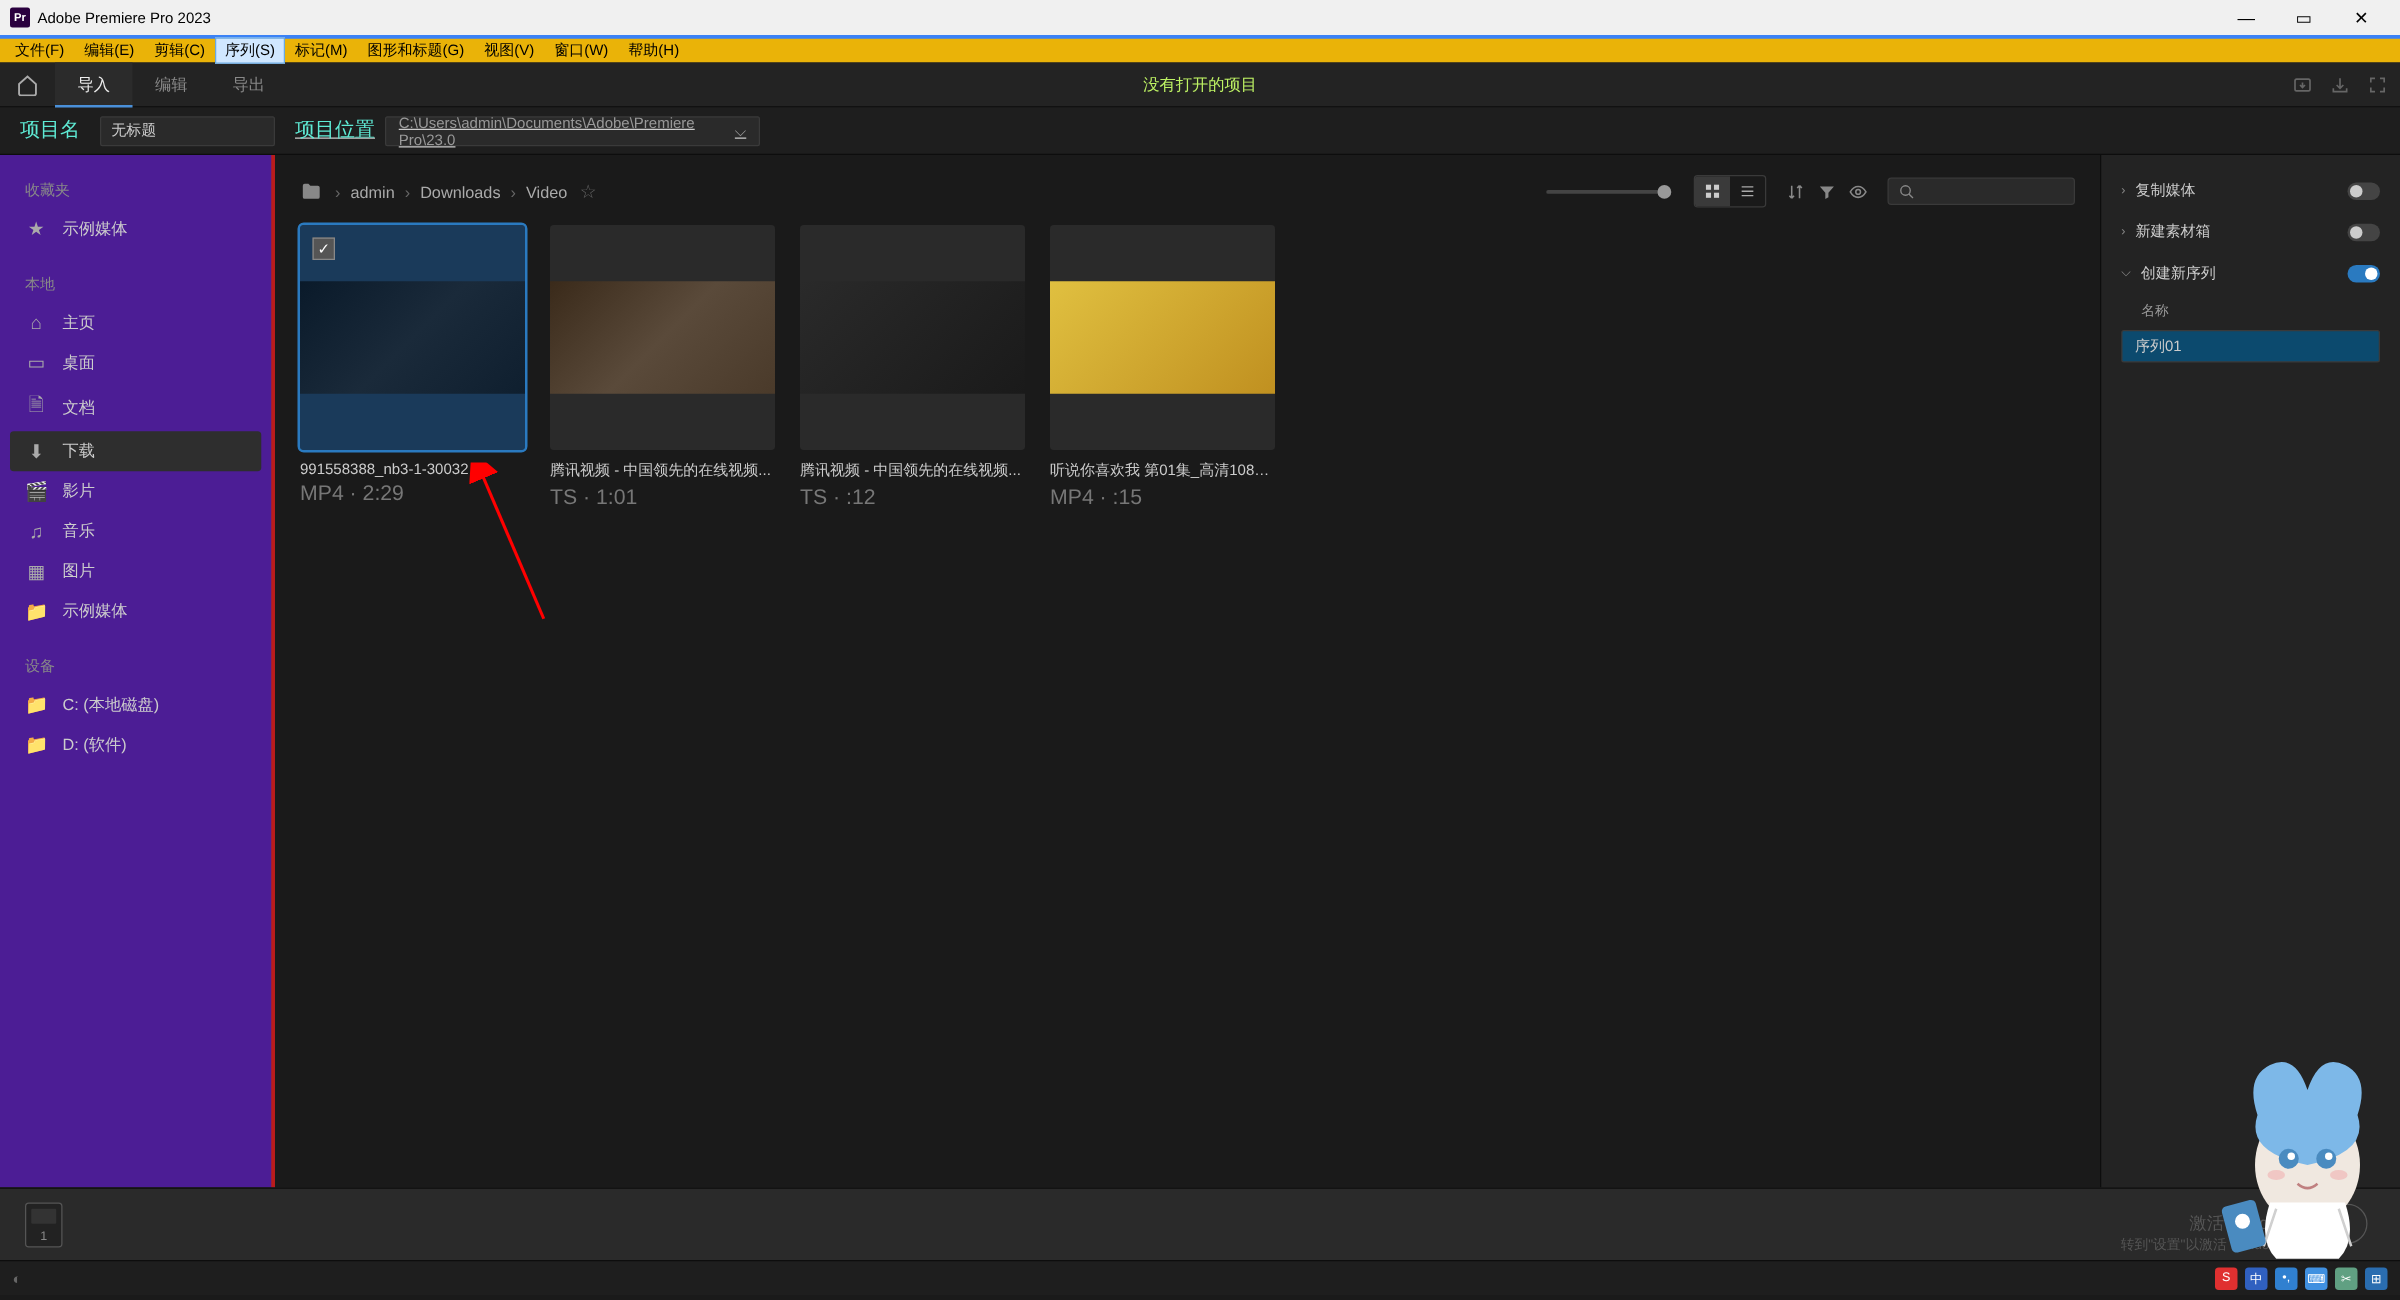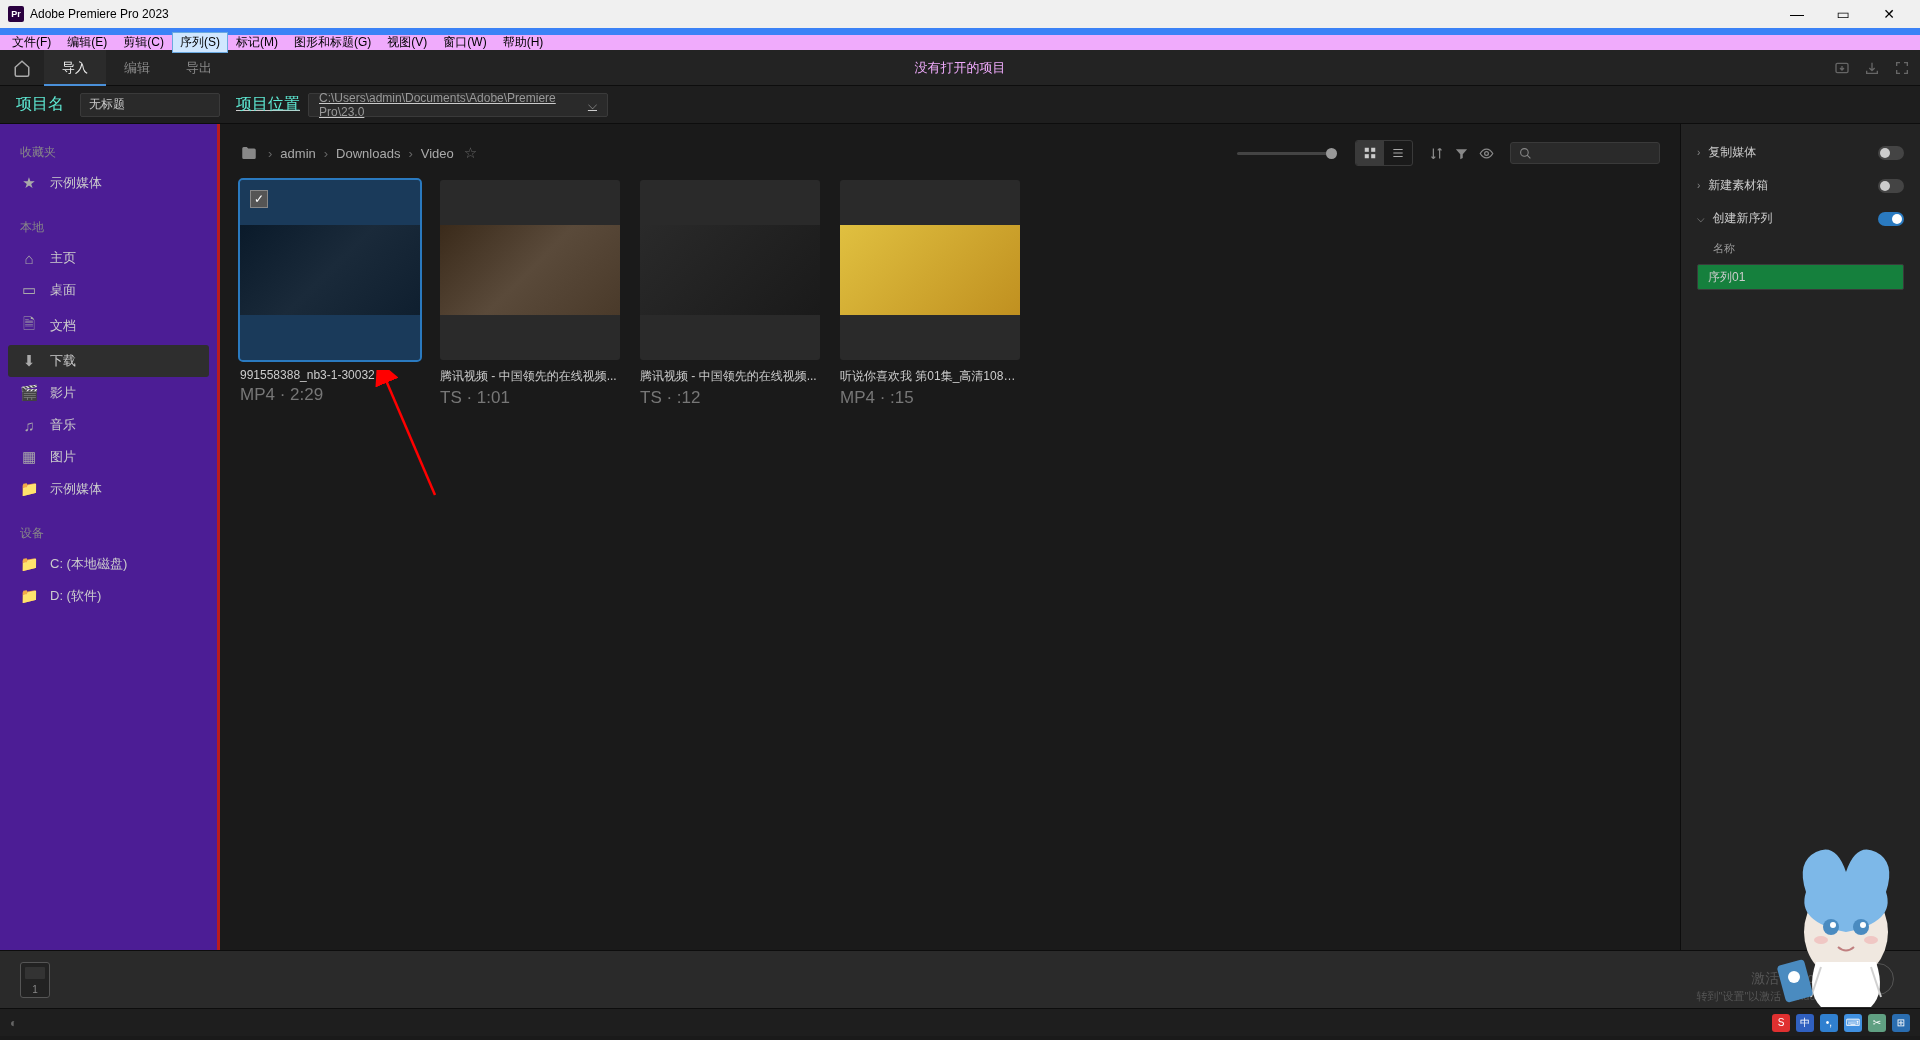--- a/index.html
+++ b/index.html
@@ -6,30 +6,30 @@
 body { background: #1a1a1a; color: #ccc; font-size: 12px; width: 1920px; height: 1040px; overflow: hidden; position: relative; }
 
 
 .titlebar { height: 28px; background: #f0f0f0; display: flex; align-items: center; padding: 0 8px; color: #000; }
 .titlebar .app-icon { width: 16px; height: 16px; background:#2a003f; color:#fff; font-size:9px; display:flex; align-items:center; justify-content:center; border-radius:2px; margin-right:6px; font-weight:bold; }
 .titlebar .title { font-size: 12px; }
 .titlebar .win-controls { margin-left: auto; display: flex; }
 .titlebar .win-btn { width: 46px; height: 28px; display:flex; align-items:center; justify-content:center; font-size:14px; cursor:pointer; }
 
 
-.menubar { height: 22px; background: #f0abfc; display:flex; align-items:center; padding: 0 4px; color:#000; font-size:12px; border-top:7px solid #3b82f6; }
+.menubar { height: 22px; background: #eab308; display:flex; align-items:center; padding: 0 4px; color:#000; font-size:12px; border-top:3px solid #3b82f6; }
 .menubar .menu-item { padding: 2px 8px; cursor:pointer; }
 .menubar .menu-item.active { background:#d0e7ff; border:1px solid #6aa9e0; padding:1px 7px; }
 
 
 .topnav { height: 36px; background:#232323; display:flex; align-items:center; border-bottom:1px solid #0d0d0d; }
 .topnav .home-icon { width:44px; display:flex; align-items:center; justify-content:center; color:#aaa; font-size:16px; cursor:pointer; }
 .topnav .nav-tab { padding: 0 18px; height:36px; line-height:36px; color:#888; cursor:pointer; font-size:13px; }
 .topnav .nav-tab.active { color:#eee; border-bottom:2px solid #4a90d9; background:#2b2b2b; }
-.topnav .center-title { position:absolute; left:50%; transform:translateX(-50%); color:#f0abfc; font-size:13px; }
+.topnav .center-title { position:absolute; left:50%; transform:translateX(-50%); color:#bef264; font-size:13px; }
 .topnav .right-icons { margin-left:auto; display:flex; padding-right:10px; gap:14px; color:#666; font-size:16px; }
 .topnav .right-icons span { cursor:pointer; }
 
 
 .projectbar { height:38px; background:#1e1e1e; display:flex; align-items:center; padding:0 16px; gap:16px; border-bottom:1px solid #0d0d0d; }
 .projectbar .lbl { color:#5eead4; font-size:16px; }
 .projectbar input { background:#2a2a2a; border:1px solid #3a3a3a; color:#ccc; padding:4px 8px; font-size:12px; border-radius:2px; }
 .projectbar .name-input { width:140px; }
 .projectbar .loc-wrap { display:flex; align-items:center; gap:8px;text-decoration:underline; }
 .projectbar .loc-select { background:#2a2a2a; border:1px solid #3a3a3a; color:#999; padding:4px 10px; font-size:12px; border-radius:2px; width:300px; height:24px; display:flex; align-items:center; justify-content:space-between; cursor:pointer; }
@@ -82,21 +82,21 @@
 .rightpanel { width:240px; background:#232323; border-left:1px solid #0d0d0d; padding:12px 0; }
 .rightpanel .panel-title { color:#ddd; font-size:13px; padding:6px 16px 12px; }
 .rightpanel .setting-row { display:flex; align-items:center; justify-content:space-between; padding:8px 16px; color:#ccc; font-size:12px; cursor:pointer; }
 .rightpanel .setting-row .arrow { color:#888; margin-right:8px; font-size:10px; }
 .rightpanel .setting-row .lbl-group { display:flex; align-items:center; }
 .toggle { width:26px; height:14px; background:#444; border-radius:7px; position:relative; }
 .toggle.on { background:#2a7ac0; }
 .toggle .knob { width:10px; height:10px; background:#ccc; border-radius:50%; position:absolute; top:2px; left:2px; }
 .toggle.on .knob { left:14px; background:#fff; }
 .rightpanel .sub { padding:6px 16px 4px 32px; color:#999; font-size:11px; }
-.rightpanel .seq-input { margin:4px 16px 0 16px; background:#15803d; border:1px solid #3a3a3a; color:#ccc; padding:5px 10px; font-size:12px; border-radius:2px; width:calc(100% - 32px); }
+.rightpanel .seq-input { margin:4px 16px 0 16px; background:#0c4a6e; border:1px solid #3a3a3a; color:#ccc; padding:5px 10px; font-size:12px; border-radius:2px; width:calc(100% - 32px); }
 
 
 .bottombar { height:58px; background:#2a2a2a; border-top:1px solid #0d0d0d; display:flex; align-items:center; padding:0 20px; position:relative; }
 .bin-icon { width:30px; height:36px; border:1px solid #555; border-radius:3px; display:flex; align-items:flex-end; justify-content:center; color:#888; font-size:10px; padding-bottom:2px; position:relative; background:#222; }
 .bin-icon::before { content:""; position:absolute; top:4px; left:4px; right:4px; height:12px; background:#333; border-radius:1px; }
 .watermark { position:absolute; right:80px; bottom:4px; text-align:right; color:#555; font-size:14px; line-height:1.4; }
 .watermark .w2 { font-size:11px; }
 .create-btn { position:absolute; right:26px; top:12px; padding:6px 20px; border:1px solid #555; border-radius:16px; color:#888; font-size:13px; cursor:pointer; background:#2a2a2a; }
 
 

